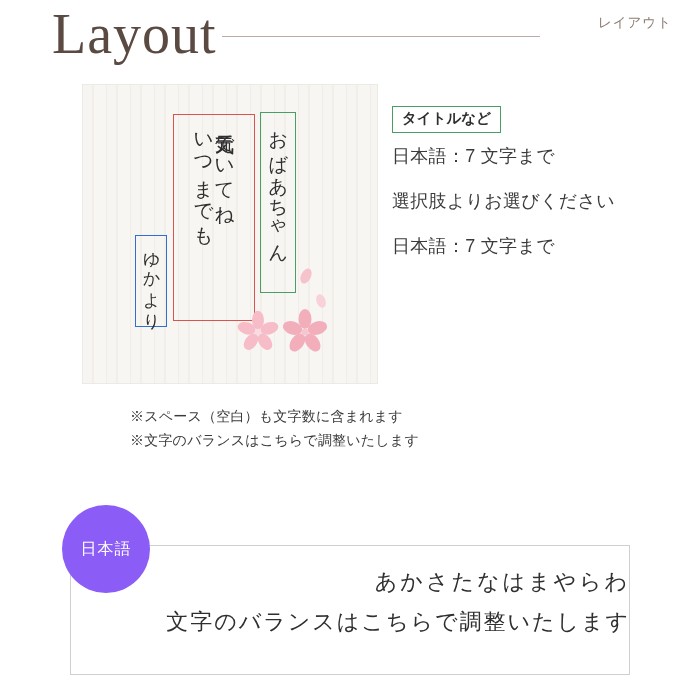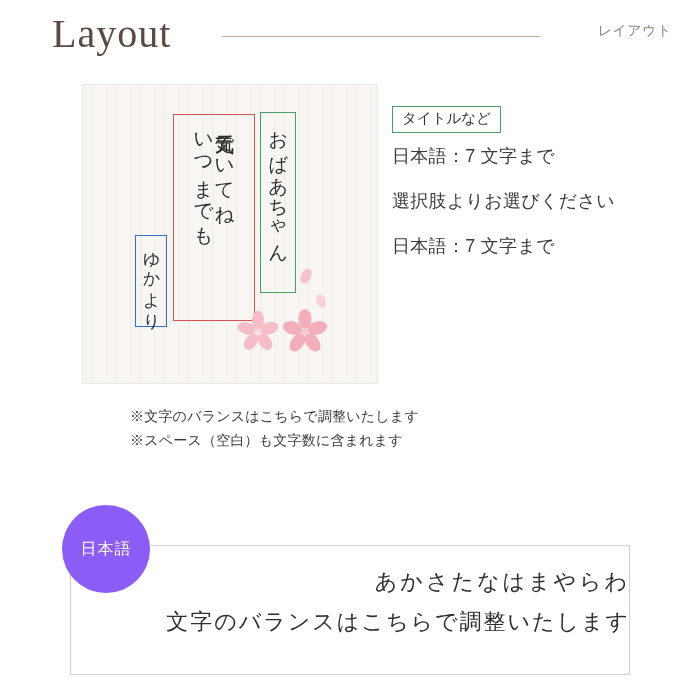--- a/index.html
+++ b/index.html
@@ -21,38 +21,38 @@
     position: absolute;
     left: 0; top: 0;
     width: 700px;
     height: 70px;
   }
   .header-title {
     position: absolute;
     left: 52px;
     top: 6px;
     font-family: "Liberation Serif", serif;
-    font-size: 40px;
+    font-size: 56px;
     letter-spacing: 1px;
     color: #5b4a42;
     font-weight: normal;
     line-height: 56px;
   }
   .header-rule {
     position: absolute;
     left: 222px;
     top: 36px;
     width: 318px;
     height: 1px;
     background: #b9aca6;
   }
   .header-sub {
     position: absolute;
     right: 28px;
-    top: 22px;
+    top: 14px;
     font-size: 13.5px;
     letter-spacing: 1px;
     color: #8c7d75;
   }
 
   
   .sample {
     position: absolute;
     left: 82px;
     top: 84px;
@@ -132,20 +132,21 @@
     width: 290px;
   }
   .legend-row { margin-bottom: 21px; }
   .legend-tag {
     display: inline-block;
     padding: 4px 9px 5px 9px;
     font-size: 14.5px;
     color: #2f2f2f;
     background: #ffffff;
     line-height: 1.1;
+    font-weight: bold;
   }
   .tag-green { border: 1.5px solid #4a9e63; }
   .tag-red   { border: 1.5px solid #d9544f; }
   .tag-blue  { border: 1.5px solid #2e6fd1; }
   .legend-desc {
     margin-top: 11px;
     font-size: 18px;
     color: #3b3b3b;
     letter-spacing: 0.3px;
   }
@@ -282,22 +283,22 @@
   <div class="legend-row">
     <div class="legend-desc">選択肢よりお選びください</div>
   </div>
 
   <div class="legend-row">
     <div class="legend-desc">日本語：7 文字まで</div>
   </div>
 </div>
 
 <div class="notes">
+  <div class="note-line">※スペース（空白）も文字数に含まれます</div>
   <div class="note-line">※文字のバランスはこちらで調整いたします</div>
-  <div class="note-line">※スペース（空白）も文字数に含まれます</div>
 </div>
 
 <div class="bottom-box"></div>
 <div class="badge">日本語</div>
 <div class="bottom-lines">
   <div class="bl1">あかさたなはまやらわ</div>
   <div class="bl2">文字のバランスはこちらで調整いたします</div>
 </div>
 
 </body></html>

